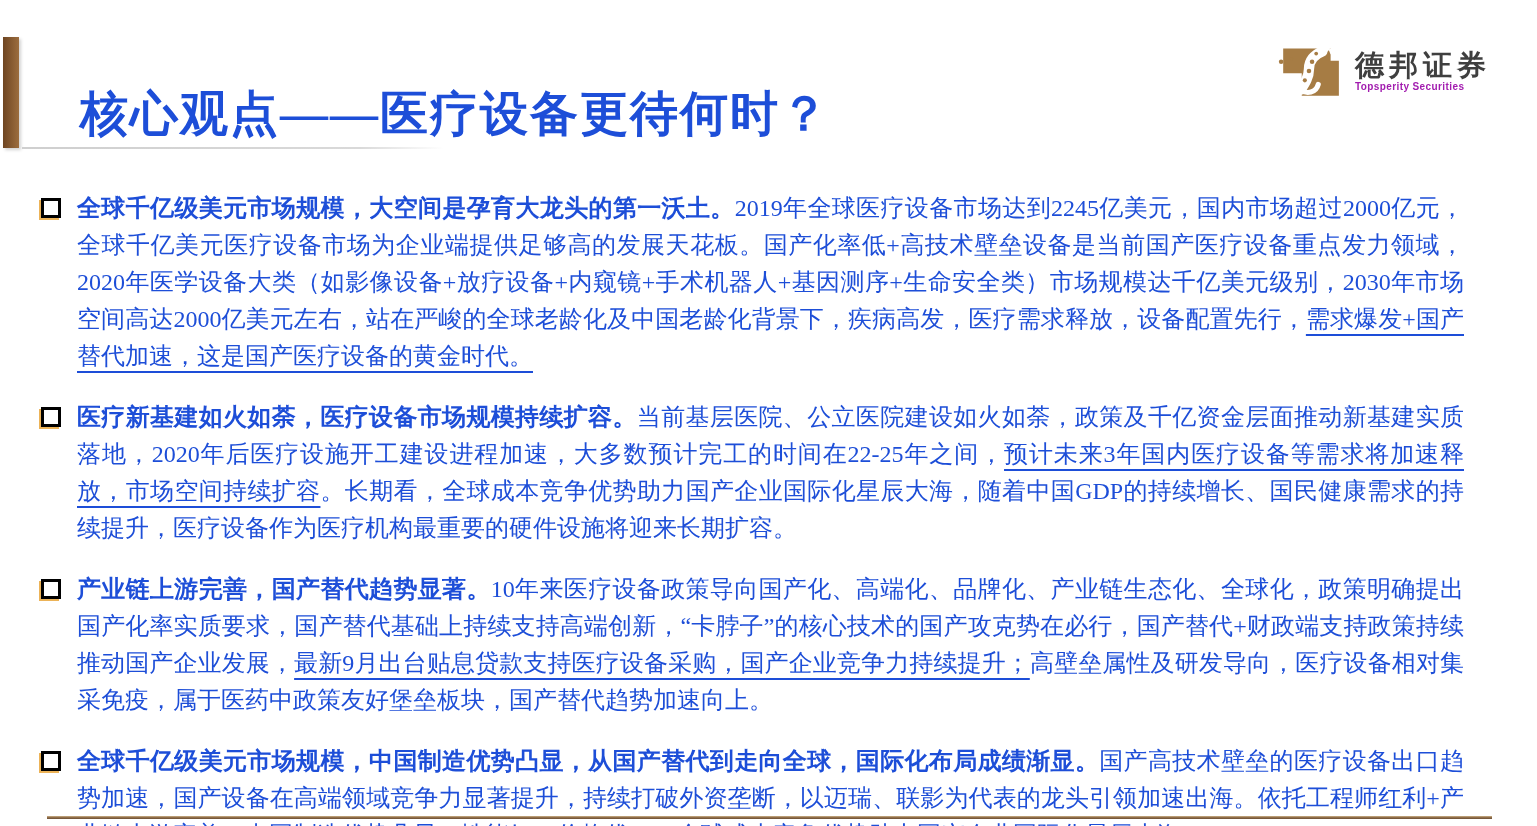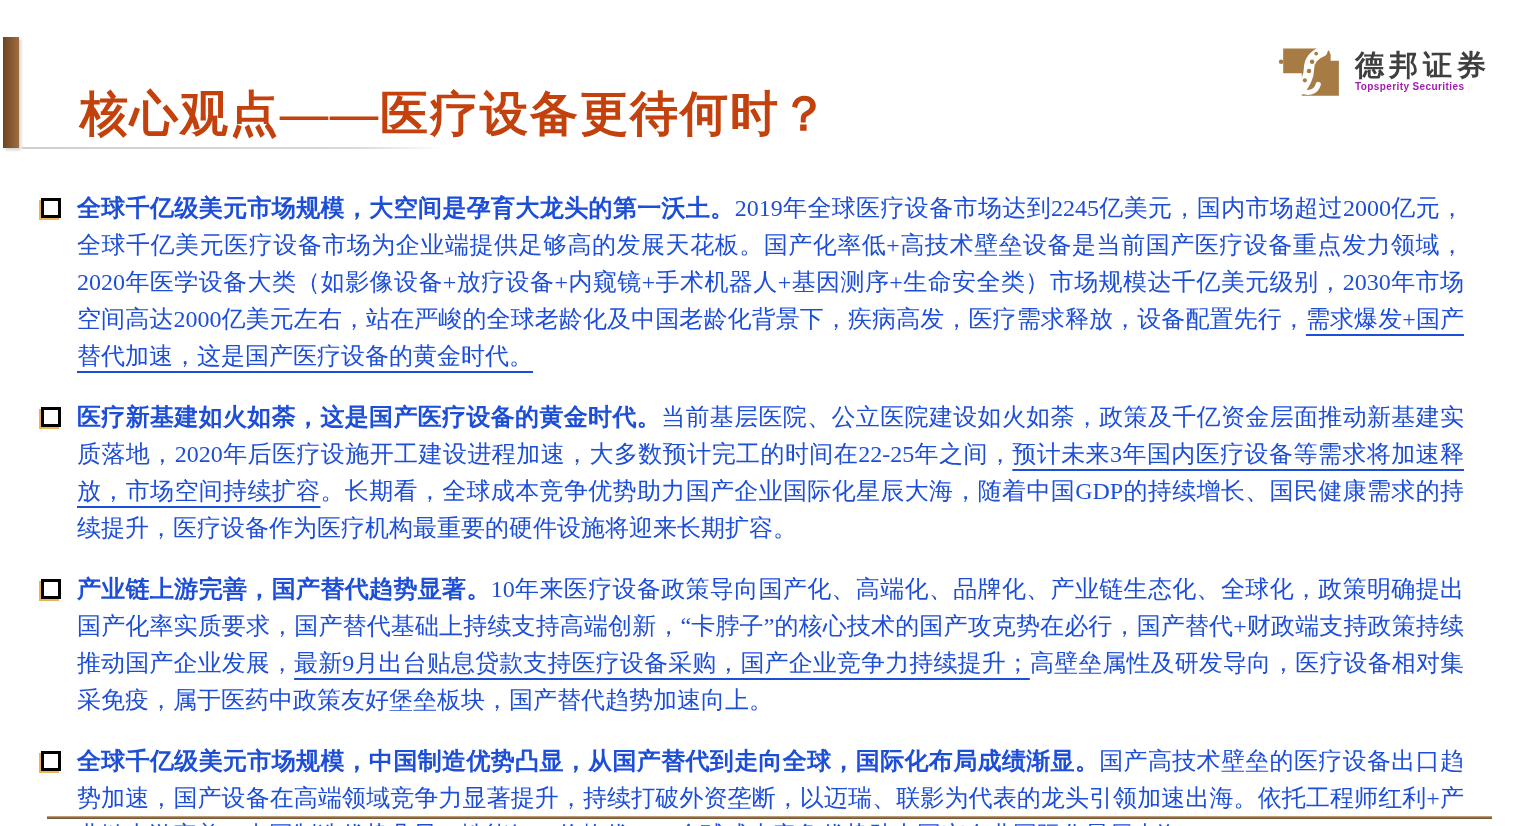--- a/index.html
+++ b/index.html
@@ -4,21 +4,21 @@
 <style>
   html,body{margin:0;padding:0;background:#ffffff;}
   .slide{position:relative;width:1537px;height:826px;background:#ffffff;overflow:hidden;
          font-family:"Liberation Serif","DejaVu Serif",serif;}
 
   
   .accent-bar{position:absolute;left:3px;top:37px;width:16px;height:111px;
               background:linear-gradient(to right,#6e4522,#9c6d3e);
               box-shadow:2px 2px 3px rgba(0,0,0,.18);}
   .page-title{position:absolute;left:80px;top:50px;font-size:48px;font-weight:bold;
-              color:#c2410c;letter-spacing:2px;white-space:nowrap;}
+              color:#1d4ed8;letter-spacing:2px;white-space:nowrap;}
   .title-underline{position:absolute;left:22px;top:147px;width:422px;height:2px;
                    background:linear-gradient(to right,#cfcfcf 0%,#d9d9d9 80%,rgba(217,217,217,0));}
 
   
   .logo{position:absolute;right:46px;top:36px;display:flex;align-items:center;gap:12px;}
   .logo-text{display:flex;flex-direction:column;}
   .logo-cn{font-size:29px;font-weight:600;color:#3f3f3f;letter-spacing:5px;
            font-family:"Liberation Sans","DejaVu Sans",sans-serif;line-height:1.1;}
   .logo-en{font-size:10px;color:#a21caf;font-weight:bold;
            font-family:"Liberation Sans","DejaVu Sans",sans-serif;letter-spacing:.4px;}
@@ -68,21 +68,21 @@
     </span>
   </div>
 
   <div class="bullets">
 
     <p class="bullet">
       <span class="sq"></span><span class="seg-b">全球千亿级美元市场规模，大空间是孕育大龙头的第一沃土。</span><span class="seg-n">2019年全球医疗设备市场达到2245亿美元，国内市场超过2000亿元，全球千亿美元医疗设备市场为企业端提供足够高的发展天花板。国产化率低+高技术壁垒设备是当前国产医疗设备重点发力领域，2020年医学设备大类（如影像设备+放疗设备+内窥镜+手术机器人+基因测序+生命安全类）市场规模达千亿美元级别，2030年市场空间高达2000亿美元左右，站在严峻的全球老龄化及中国老龄化背景下，疾病高发，医疗需求释放，设备配置先行，</span><span class="seg-u">需求爆发+国产替代加速，这是国产医疗设备的黄金时代。</span>
     </p>
 
     <p class="bullet">
-      <span class="sq"></span><span class="seg-b">医疗新基建如火如荼，这是国产医疗设备的黄金时代。</span><span class="seg-n">当前基层医院、公立医院建设如火如荼，政策及千亿资金层面推动新基建实质落地，2020年后医疗设施开工建设进程加速，大多数预计完工的时间在22-25年之间，</span><span class="seg-u">预计未来3年国内医疗设备等需求将加速释放，市场空间持续扩容</span><span class="seg-n">。长期看，全球成本竞争优势助力国产企业国际化星辰大海，随着中国GDP的持续增长、国民健康需求的持续提升，医疗设备作为医疗机构最重要的硬件设施将迎来长期扩容。</span>
+      <span class="sq"></span><span class="seg-b">医疗新基建如火如荼，医疗设备市场规模持续扩容。</span><span class="seg-n">当前基层医院、公立医院建设如火如荼，政策及千亿资金层面推动新基建实质落地，2020年后医疗设施开工建设进程加速，大多数预计完工的时间在22-25年之间，</span><span class="seg-u">预计未来3年国内医疗设备等需求将加速释放，市场空间持续扩容</span><span class="seg-n">。长期看，全球成本竞争优势助力国产企业国际化星辰大海，随着中国GDP的持续增长、国民健康需求的持续提升，医疗设备作为医疗机构最重要的硬件设施将迎来长期扩容。</span>
     </p>
 
     <p class="bullet">
       <span class="sq"></span><span class="seg-b">产业链上游完善，国产替代趋势显著。</span><span class="seg-n">10年来医疗设备政策导向国产化、高端化、品牌化、产业链生态化、全球化，政策明确提出国产化率实质要求，国产替代基础上持续支持高端创新，“卡脖子”的核心技术的国产攻克势在必行，国产替代+财政端支持政策持续推动国产企业发展，</span><span class="seg-u">最新9月出台贴息贷款支持医疗设备采购，国产企业竞争力持续提升；</span><span class="seg-n">高壁垒属性及研发导向，医疗设备相对集采免疫，属于医药中政策友好堡垒板块，国产替代趋势加速向上。</span>
     </p>
 
     <p class="bullet">
       <span class="sq"></span><span class="seg-b">全球千亿级美元市场规模，中国制造优势凸显，从国产替代到走向全球，国际化布局成绩渐显。</span><span class="seg-n">国产高技术壁垒的医疗设备出口趋势加速，国产设备在高端领域竞争力显著提升，持续打破外资垄断，以迈瑞、联影为代表的龙头引领加速出海。依托工程师红利+产业链上游完善，中国制造优势凸显（性能好、价格优），</span><span class="seg-u">全球成本竞争优势助力国产企业国际化星辰大海。</span>
     </p>
 

